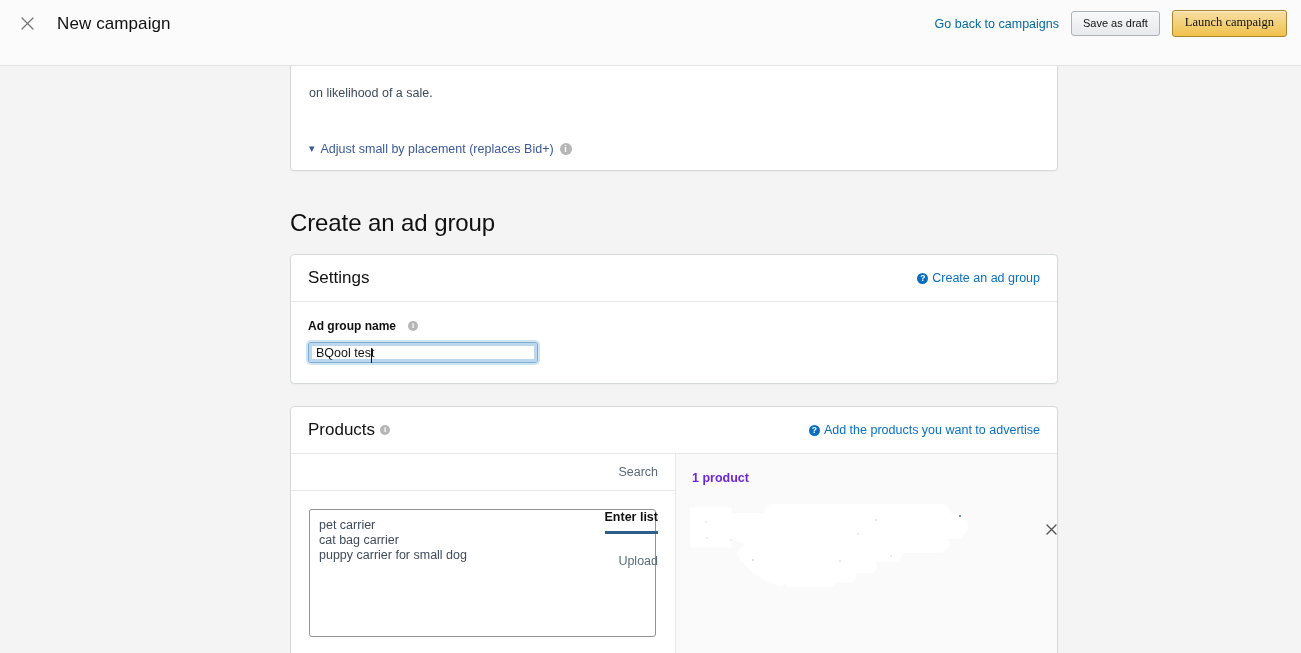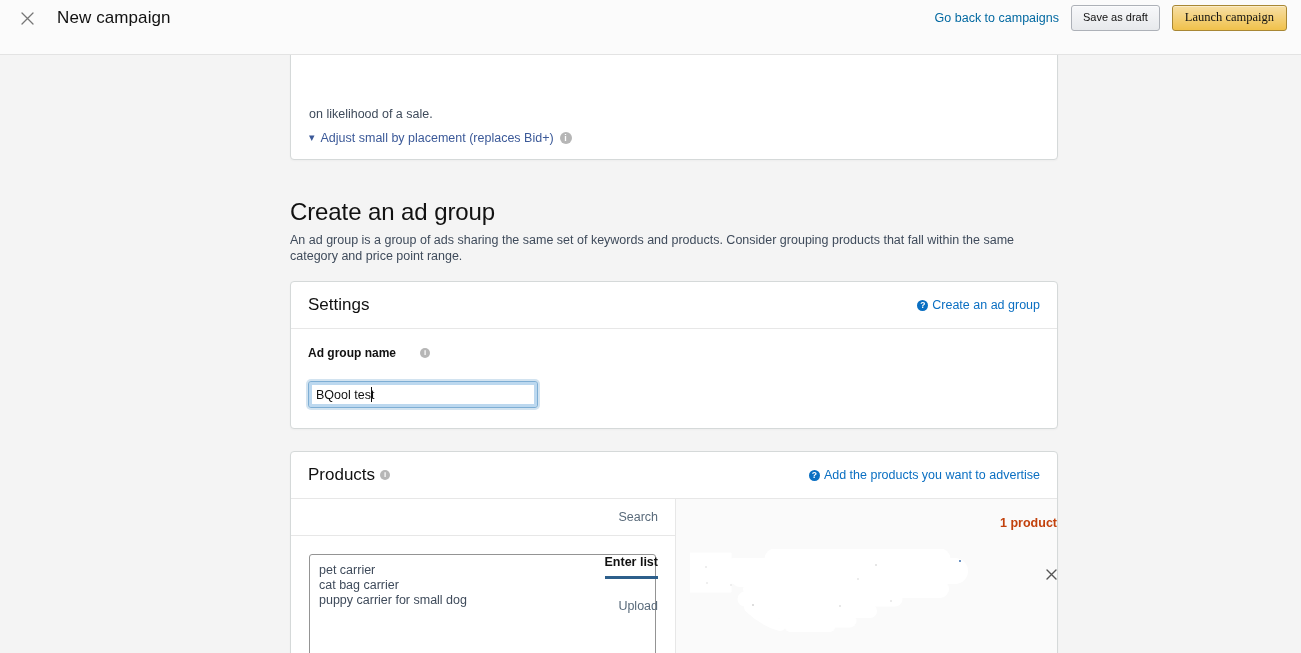--- a/index.html
+++ b/index.html
@@ -10,21 +10,21 @@
     overflow: hidden;
     background: #f4f4f4;
     font-family: "Liberation Sans", sans-serif;
     color: #111;
     -webkit-font-smoothing: antialiased;
   }
 
   
   .topbar {
     position: relative;
-    height: 55px;
+    height: 66px;
     background: #fbfbfb;
     border-bottom: 1px solid #e3e3e3;
     display: flex;
     align-items: center;
     padding: 0 14px 18px 14px;
   }
   .close-btn {
     width: 26px; height: 26px;
     display: flex; align-items: center; justify-content: center;
     cursor: pointer;
@@ -98,20 +98,21 @@
 
   
   .card-clipped {
     margin-top: -52px;
     padding: 0 18px 14px;
     height: 157px;
     overflow: hidden;
     display: flex;
     flex-direction: column;
     justify-content: flex-end;
+    gap: 32px;
   }
   .clipped-text {
     font-size: 12.5px;
     color: #3f4b5b;
     line-height: 18px;
     margin-bottom: 8px;
     white-space: nowrap;
   }
   .expander-row {
     display: flex;
@@ -213,26 +214,26 @@
     font-size: 8px;
   }
 
   .card-body { padding: 17px 17px 20px; }
   .field-label {
     font-size: 12px;
     font-weight: bold;
     color: #111;
     display: flex;
     align-items: center;
-    gap: 24px;
-    margin-bottom: 21px;
+    gap: 12px;
+    margin-bottom: 9px;
   }
   .text-input {
     width: 230px;
-    height: 27px;
+    height: 21px;
     padding: 3px 7px;
     font-size: 12.5px;
     font-family: "Liberation Sans", sans-serif;
     color: #111;
     border: 1px solid #7eaed4;
     border-radius: 3px;
     outline: 3px solid rgba(106,168,220,.45);
     outline-offset: -4px;
     box-shadow: 0 0 0 2px rgba(126,174,212,.35);
     background: #fff;
@@ -301,23 +302,22 @@
     line-height: 15px;
     resize: none;
     background: #fff;
     outline: none;
     display: block;
   }
 
   .right-head {
     font-size: 12.5px;
     font-weight: bold;
-    color: #c2410c;
+    color: #6d28d9;
     padding: 17px 0 0 16px;
-    text-align: right;
   }
   .product-row {
     position: relative;
     margin: 19px 0 0 14px;
     height: 100px;
   }
   .redaction {
     position: absolute;
     left: 0; top: 0;
     width: 322px;
@@ -362,21 +362,20 @@
       <div class="clipped-text">on likelihood of a sale.</div>
       <div class="expander-row">
         <span class="chevron">▾</span>
         <a class="expander-link">Adjust small by placement (replaces Bid+)</a>
         <i class="info-icon">i</i>
       </div>
     </div>
 
     <div class="section-head">
       <h1 class="section-title">Create an ad group</h1>
-      <p class="section-desc">An ad group is a group of ads sharing the same set of keywords and products. Consider grouping products that fall within the same category and price point range.</p>
     </div>
 
     <div class="card settings-card">
       <div class="card-header">
         <div class="card-title">Settings</div>
         <div class="card-header-right">
           <span class="help-icon">?</span>
           <a class="help-link">Create an ad group</a>
         </div>
       </div>

